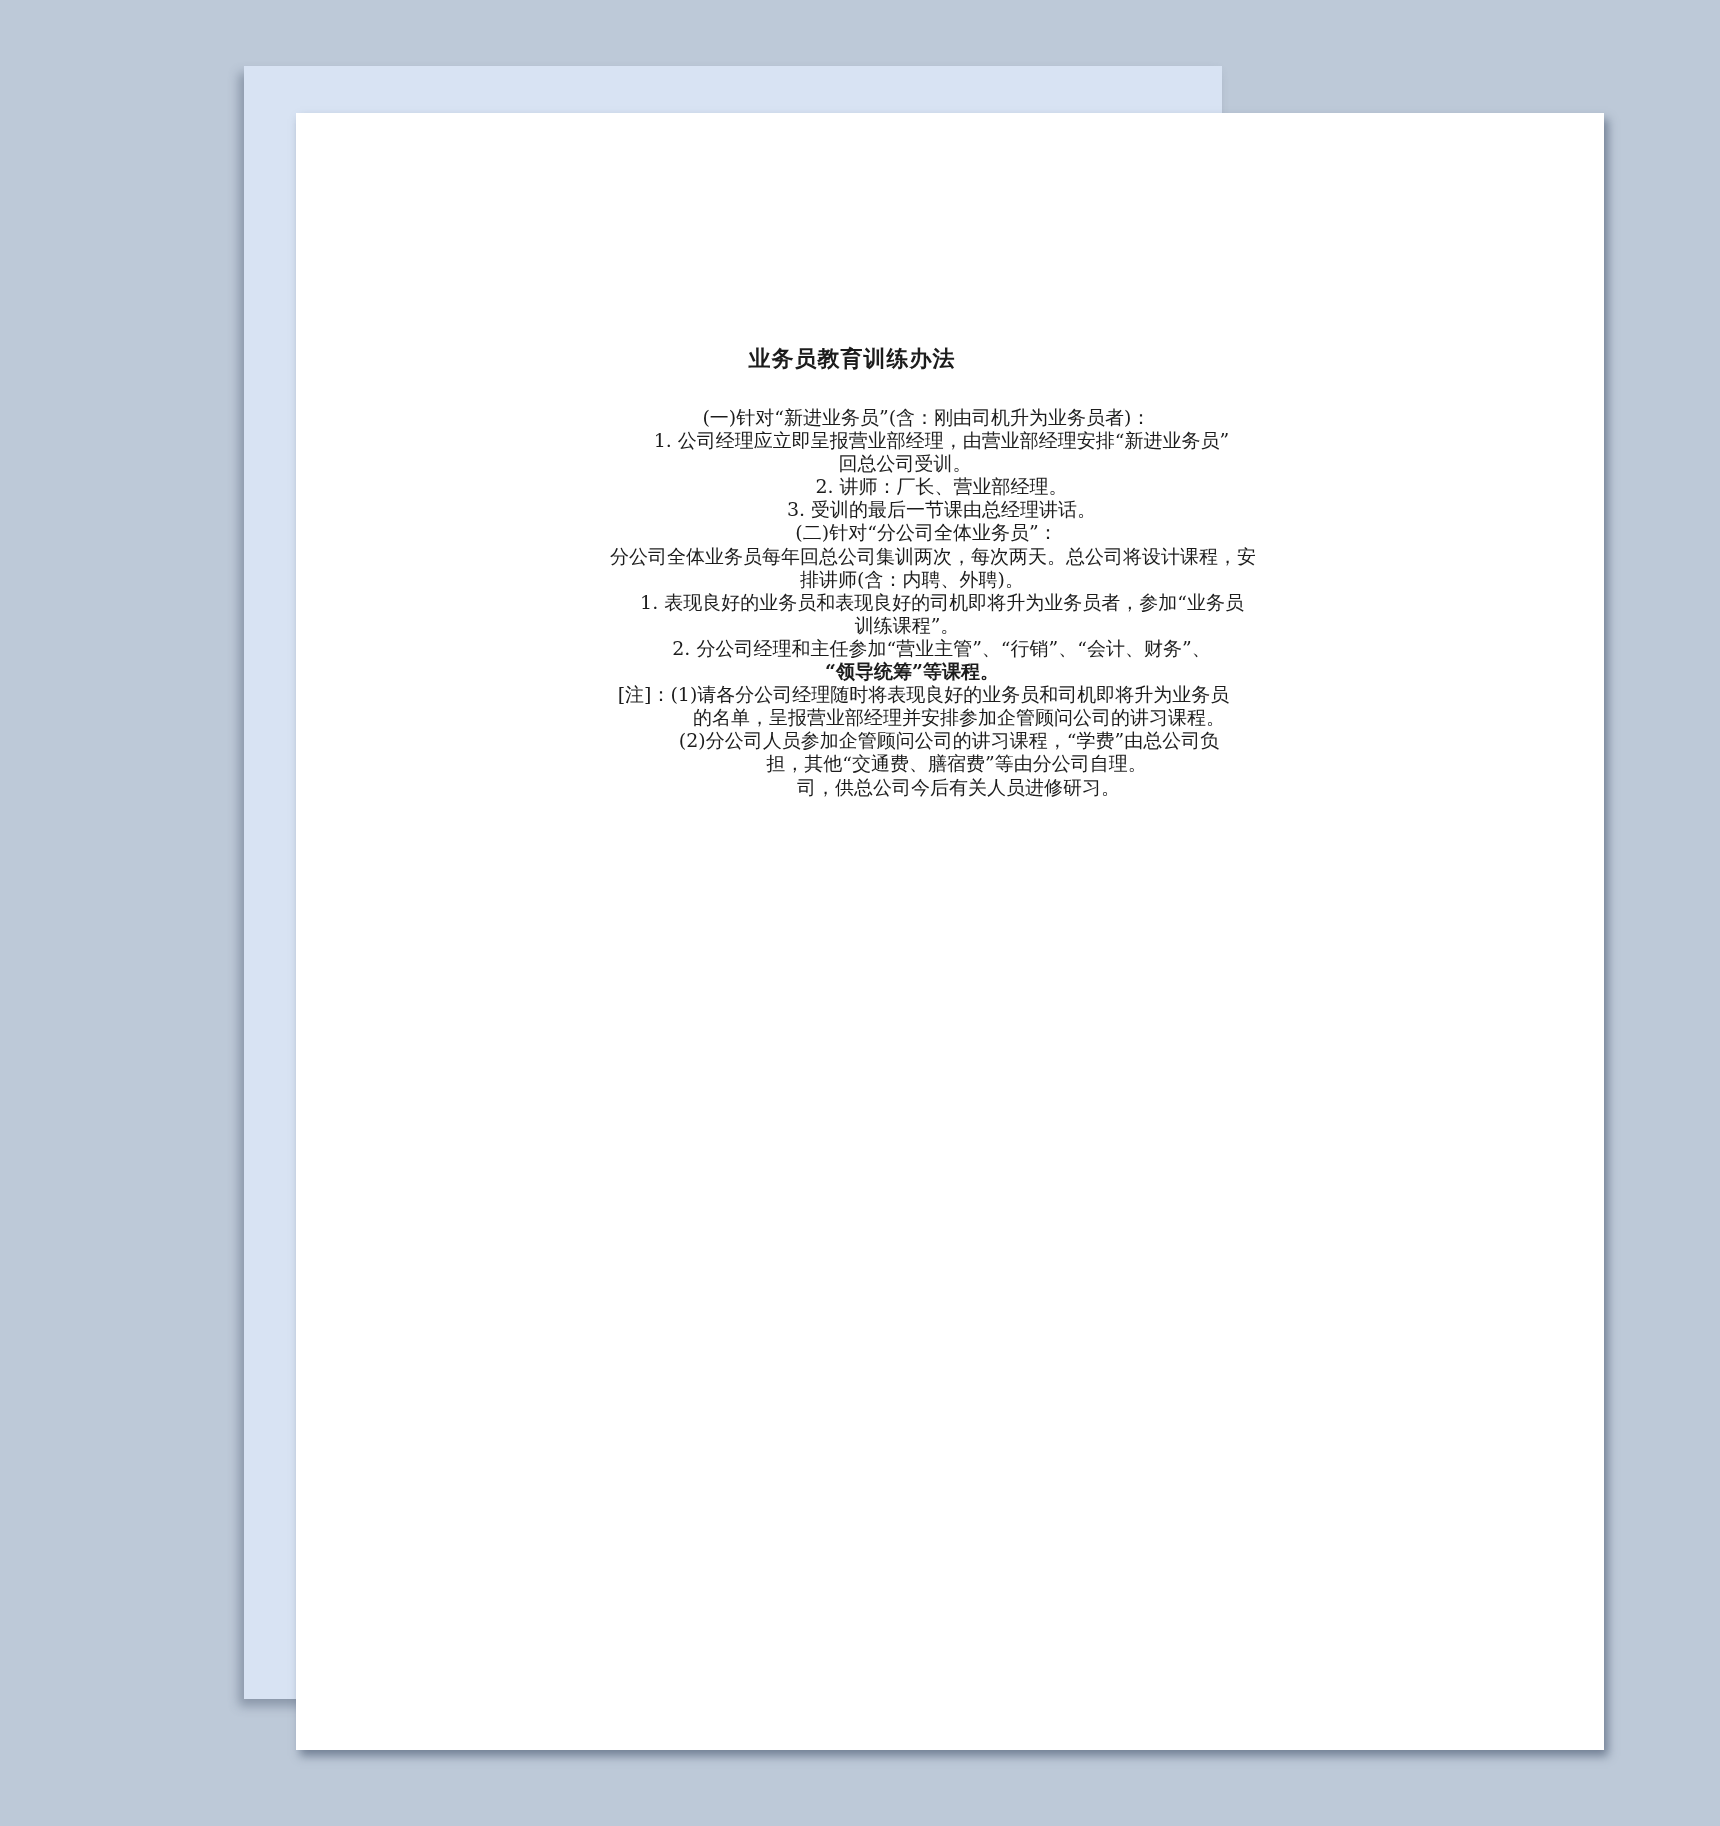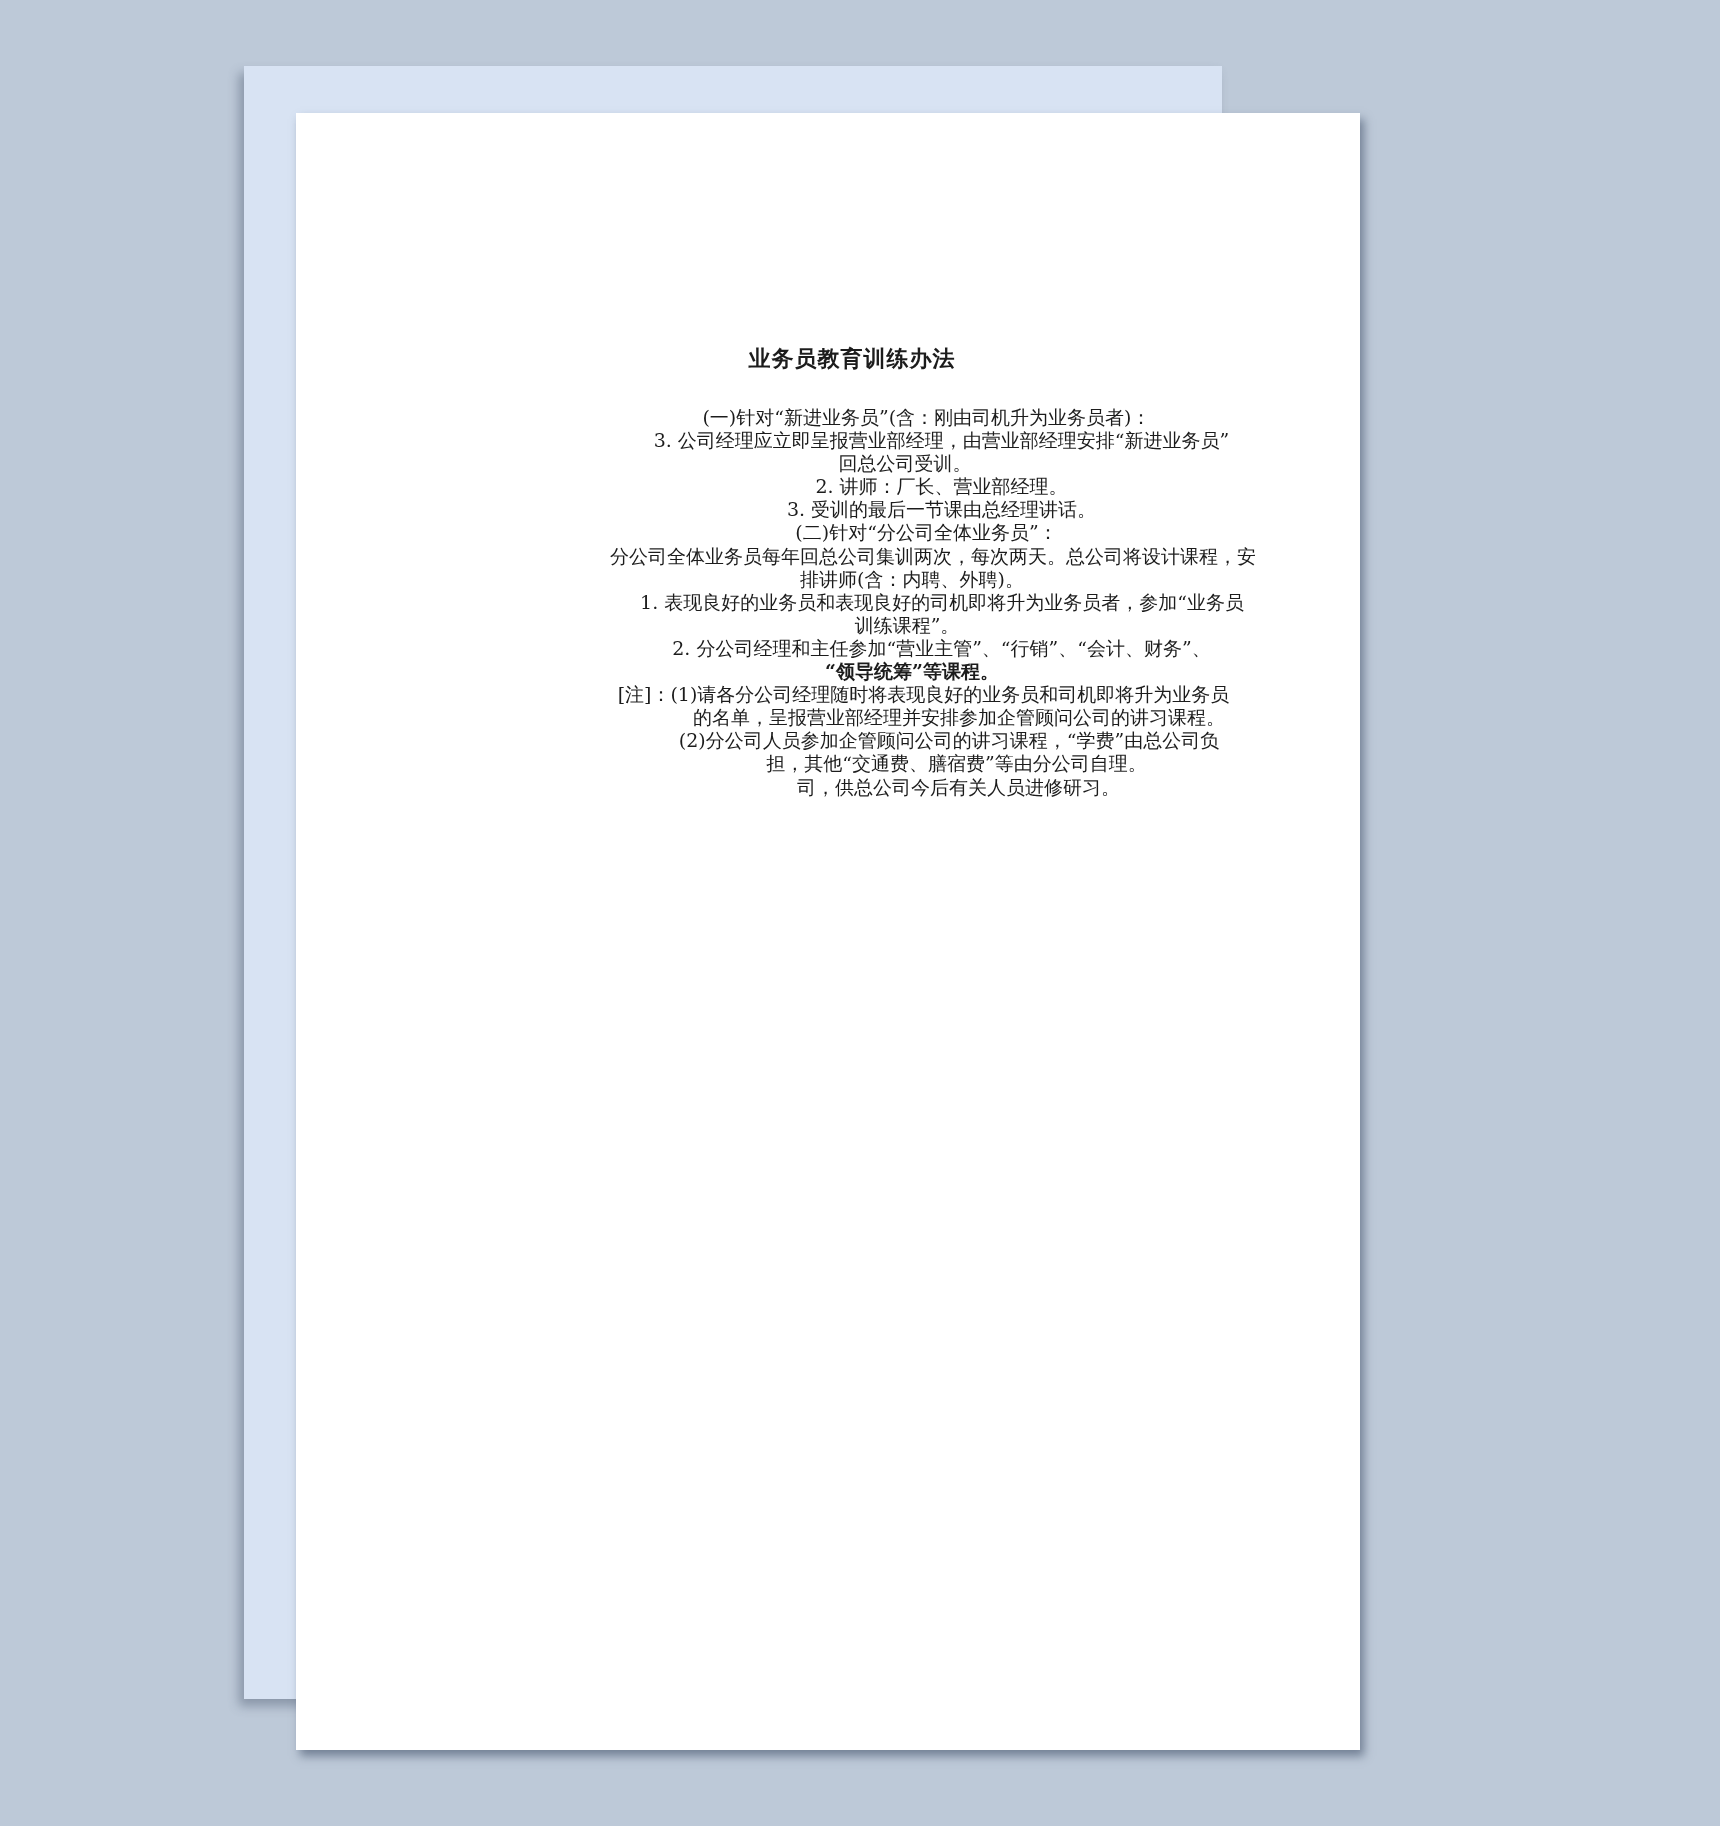--- a/index.html
+++ b/index.html
@@ -19,21 +19,21 @@
   .back-sheet{
     position:absolute;
     left:244px;top:66px;
     width:978px;height:1633px;
     background:var(--sheet);
     box-shadow:-5px 7px 10px rgba(75,88,110,0.45);
   }
   .page{
     position:absolute;
     left:296px;top:113px;
-    width:1064px;height:1637px;
+    width:1308px;height:1637px;
     background:var(--page);
     box-shadow:4px 6px 9px rgba(70,84,108,0.62);
   }
   .doc-title{
     position:absolute;
     top:231px;left:0;
     width:1112px;
     text-align:center;
     font-size:22px;
     font-weight:bold;
@@ -56,21 +56,21 @@
 </style>
 </head>
 <body>
 
 <div class="back-sheet"></div>
 
 <div class="page">
   <h1 class="doc-title">业务员教育训练办法</h1>
   <div class="doc-body">
       <div class="doc-line" style="margin-left: 43px;">(一)针对“新进业务员”(含：刚由司机升为业务员者)：</div>
-      <div class="doc-line" style="margin-left: 73px;">3. 公司经理应立即呈报营业部经理，由营业部经理安排“新进业务员”</div>
+      <div class="doc-line" style="margin-left: 73px;">1. 公司经理应立即呈报营业部经理，由营业部经理安排“新进业务员”</div>
       <div class="doc-line" style="margin-left: 0px;">回总公司受训。</div>
       <div class="doc-line" style="margin-left: 73px;">2. 讲师：厂长、营业部经理。</div>
       <div class="doc-line" style="margin-left: 73px;">3. 受训的最后一节课由总经理讲话。</div>
       <div class="doc-line" style="margin-left: 43px;">(二)针对“分公司全体业务员”：</div>
       <div class="doc-line" style="margin-left: 45px;">分公司全体业务员每年回总公司集训两次，每次两天。总公司将设计课程，安</div>
       <div class="doc-line" style="margin-left: 14px;">排讲师(含：内聘、外聘)。</div>
       <div class="doc-line" style="margin-left: 74px;">1. 表现良好的业务员和表现良好的司机即将升为业务员者，参加“业务员</div>
       <div class="doc-line" style="margin-left: 4px;">训练课程”。</div>
       <div class="doc-line" style="margin-left: 73px;">2. 分公司经理和主任参加“营业主管”、“行销”、“会计、财务”、</div>
       <div class="doc-line" style="margin-left: 14px; font-weight: bold;">“领导统筹”等课程。</div>

